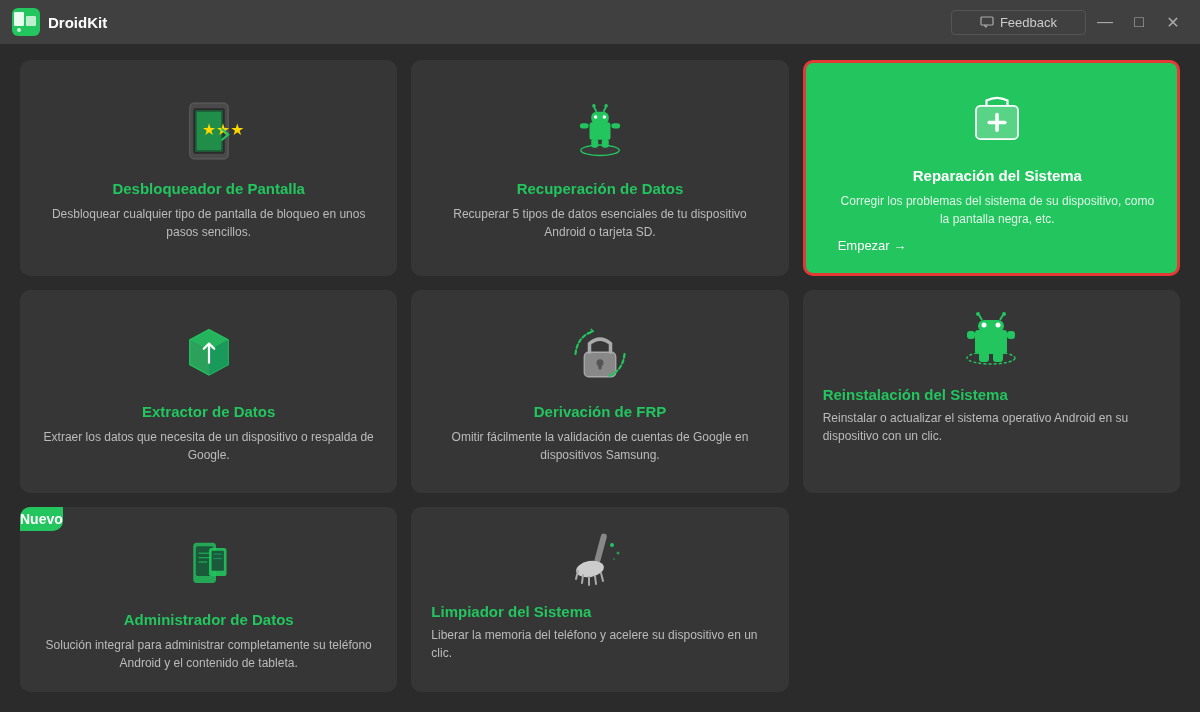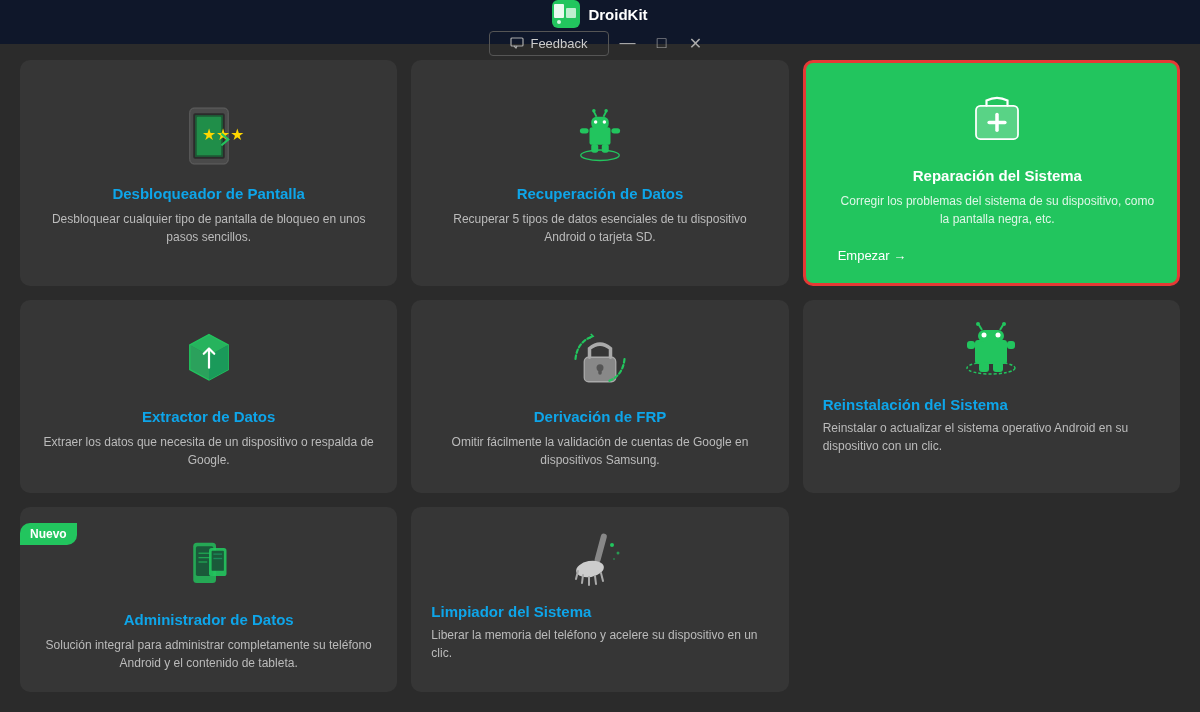--- a/index.html
+++ b/index.html
@@ -11,23 +11,22 @@
       overflow: hidden;
       color: #fff;
     }
 
     
     .title-bar {
       display: flex;
       align-items: center;
       justify-content: space-between;
       height: 44px;
-      background: #0f172a;
+      background: #404040;
       padding: 0 12px;
-      flex-direction: column;
     }
     .title-bar-left {
       display: flex;
       align-items: center;
       gap: 8px;
     }
     .app-logo {
       width: 28px;
       height: 28px;
       background: #22c55e;
@@ -49,21 +48,21 @@
       align-items: center;
       gap: 4px;
     }
     .feedback-btn {
       display: flex;
       align-items: center;
       gap: 6px;
       background: transparent;
       border: 1px solid #555;
       color: #ccc;
-      padding: 4px 20px;
+      padding: 4px 28px;
       border-radius: 4px;
       font-size: 13px;
       cursor: pointer;
     }
     .window-btn {
       width: 30px;
       height: 30px;
       background: transparent;
       border: none;
       color: #aaa;
@@ -110,35 +109,35 @@
       margin-bottom: 14px;
       display: flex;
       align-items: center;
       justify-content: center;
     }
     .card-title {
       font-size: 15px;
       font-weight: 700;
       text-align: center;
       margin-bottom: 8px;
-      color: #0ea5e9;
+      color: #22c55e;
     }
     .card-desc {
       font-size: 12px;
       color: #bbb;
       text-align: center;
       line-height: 1.5;
     }
     .card.highlighted .card-desc { color: rgba(255,255,255,0.85); }
     .card.highlighted .card-title { color: #fff; }
 
     .card-link {
       font-size: 13px;
       color: #fff;
-      margin-top: 20px;
+      margin-top: 10px;
       font-weight: 500;
     }
 
     
     .card-horizontal {
       flex-direction: column;
       align-items: center;
       justify-content: flex-start;
       gap: 16px;
     }
@@ -154,27 +153,27 @@
       text-align: left;
       margin-bottom: 6px;
     }
     .card-horizontal .card-desc {
       text-align: left;
     }
 
     
     .badge-nuevo {
       position: absolute;
-      top: 16px;
+      top: 0;
       left: 0;
       background: #22c55e;
       color: #fff;
-      font-size: 12px;
+      font-size: 14px;
       font-weight: 700;
-      padding: 4px 10px;
+      padding: 4px 0;
       border-radius: 10px 0 10px 0;
     }
 
     
     svg { width: 100%; height: 100%; }
   </style>
 </head>
 <body>
 
 <div class="title-bar">

